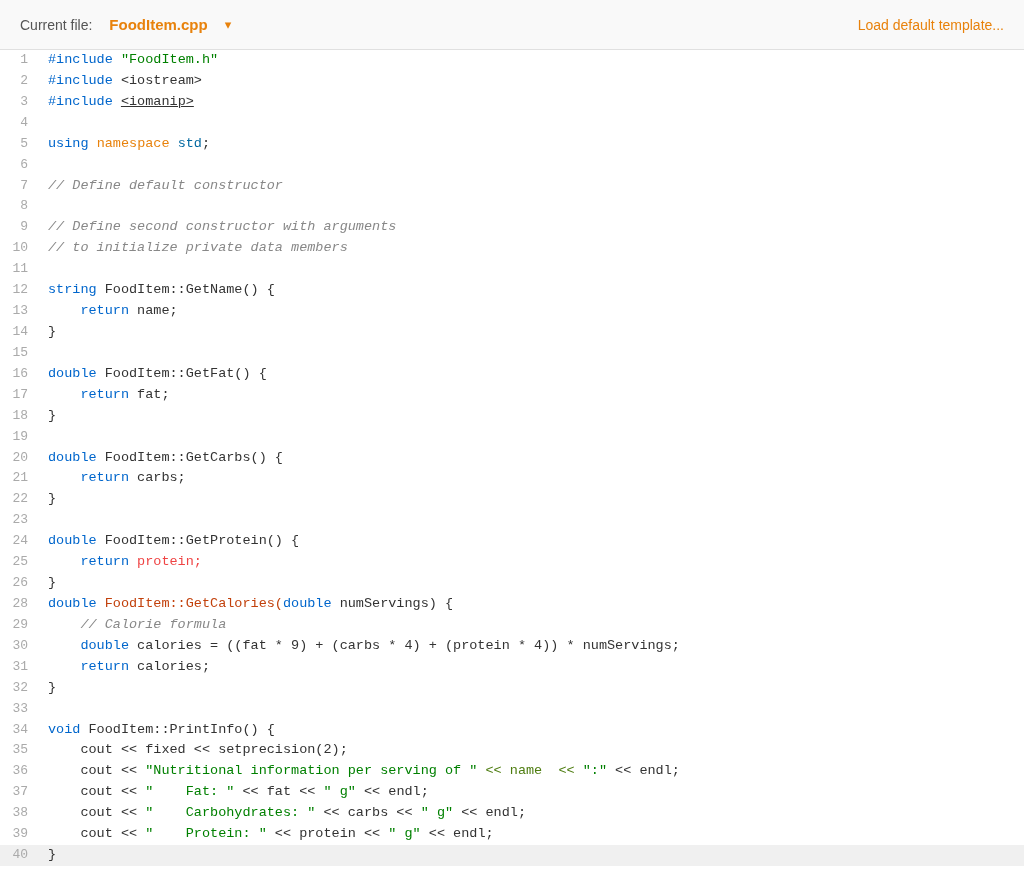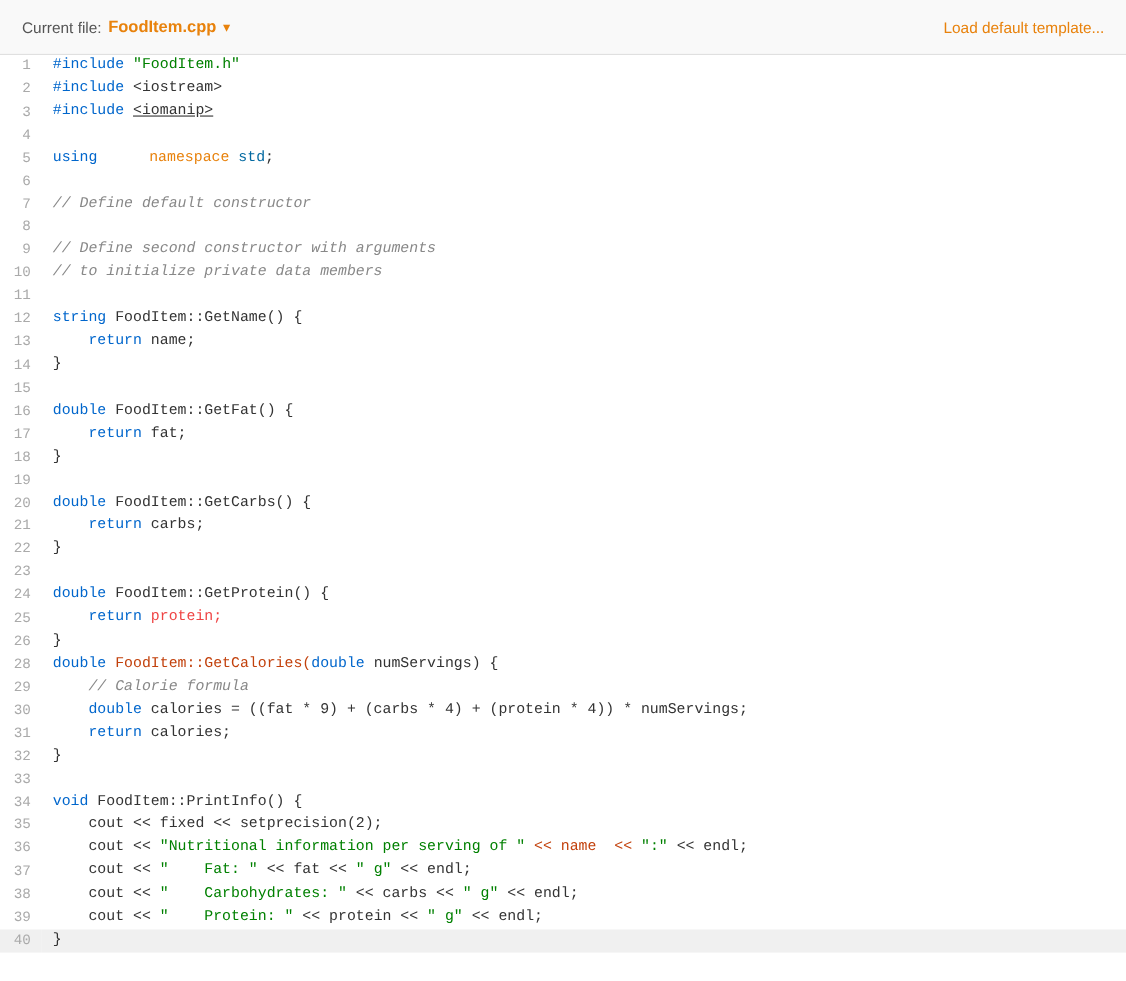--- a/index.html
+++ b/index.html
@@ -21,21 +21,21 @@
       border-bottom: 1px solid #e0e0e0;
       padding: 8px 20px;
       display: flex;
       align-items: center;
       justify-content: space-between;
       min-height: 50px;
     }
     .header-left {
       display: flex;
       align-items: center;
-      gap: 6px;
+      gap: 17px;
       color: #555;
       font-size: 14px;
       font-family: sans-serif;
     }
     .header-filename {
       color: #e8820c;
       font-weight: bold;
       font-size: 15px;
       font-family: sans-serif;
     }
@@ -109,21 +109,21 @@
           <tr>
             <td class="line-num">3</td>
             <td class="line-code"><span style="color: rgb(0, 102, 204);">#include</span><span style="color: rgb(51, 51, 51);"> </span><span style="color: rgb(51, 51, 51); text-decoration: underline;">&lt;iomanip&gt;</span></td>
           </tr>
           <tr>
             <td class="line-num">4</td>
             <td class="line-code">&nbsp;</td>
           </tr>
           <tr>
             <td class="line-num">5</td>
-            <td class="line-code"><span style="color: rgb(0, 102, 204);">using</span><span style="color: rgb(51, 51, 51);"> </span><span style="color: rgb(232, 130, 12); margin-left: 39px;">namespace</span><span style="color: rgb(51, 51, 51);"> </span><span style="color: #0369a1; text-align: right;">std</span><span style="color: rgb(51, 51, 51);">;</span></td>
+            <td class="line-code"><span style="color: rgb(0, 102, 204);">using</span><span style="color: rgb(51, 51, 51);"> </span><span style="color: rgb(232, 130, 12);">namespace</span><span style="color: rgb(51, 51, 51);"> </span><span style="color: #0369a1; text-align: right;">std</span><span style="color: rgb(51, 51, 51);">;</span></td>
           </tr>
           <tr>
             <td class="line-num">6</td>
             <td class="line-code">&nbsp;</td>
           </tr>
           <tr>
             <td class="line-num">7</td>
             <td class="line-code"><span style="color: rgb(136, 136, 136); font-style: italic;">// Define default constructor</span></td>
           </tr>
           <tr>
@@ -229,21 +229,21 @@
           <tr>
             <td class="line-num">34</td>
             <td class="line-code"><span style="color: rgb(0, 102, 204);">void</span><span style="color: rgb(51, 51, 51);"> FoodItem::PrintInfo() {</span></td>
           </tr>
           <tr>
             <td class="line-num">35</td>
             <td class="line-code"><span style="color: rgb(51, 51, 51);">    cout &lt;&lt; fixed &lt;&lt; setprecision(2);</span></td>
           </tr>
           <tr>
             <td class="line-num">36</td>
-            <td class="line-code"><span style="color: rgb(51, 51, 51);">    cout &lt;&lt; </span><span style="color: rgb(0, 128, 0);">"Nutritional information per serving of "</span><span style="color: #c2410c;"> &lt;&lt; name  &lt;&lt; </span><span style="color: rgb(0, 128, 0);">":"</span><span style="color: rgb(51, 51, 51);"> &lt;&lt; endl;</span></td>
+            <td class="line-code"><span style="color: rgb(51, 51, 51);">    cout &lt;&lt; </span><span style="color: rgb(0, 128, 0);">"Nutritional information per serving of "</span><span style="color: #4d7c0f;"> &lt;&lt; name  &lt;&lt; </span><span style="color: rgb(0, 128, 0);">":"</span><span style="color: rgb(51, 51, 51);"> &lt;&lt; endl;</span></td>
           </tr>
           <tr>
             <td class="line-num">37</td>
             <td class="line-code"><span style="color: rgb(51, 51, 51);">    cout &lt;&lt; </span><span style="color: rgb(0, 128, 0);">"    Fat: "</span><span style="color: rgb(51, 51, 51);"> &lt;&lt; fat &lt;&lt; </span><span style="color: rgb(0, 128, 0);">" g"</span><span style="color: rgb(51, 51, 51);"> &lt;&lt; endl;</span></td>
           </tr>
           <tr>
             <td class="line-num">38</td>
             <td class="line-code"><span style="color: rgb(51, 51, 51);">    cout &lt;&lt; </span><span style="color: rgb(0, 128, 0);">"    Carbohydrates: "</span><span style="color: rgb(51, 51, 51);"> &lt;&lt; carbs &lt;&lt; </span><span style="color: rgb(0, 128, 0);">" g"</span><span style="color: rgb(51, 51, 51);"> &lt;&lt; endl;</span></td>
           </tr>
           <tr>

